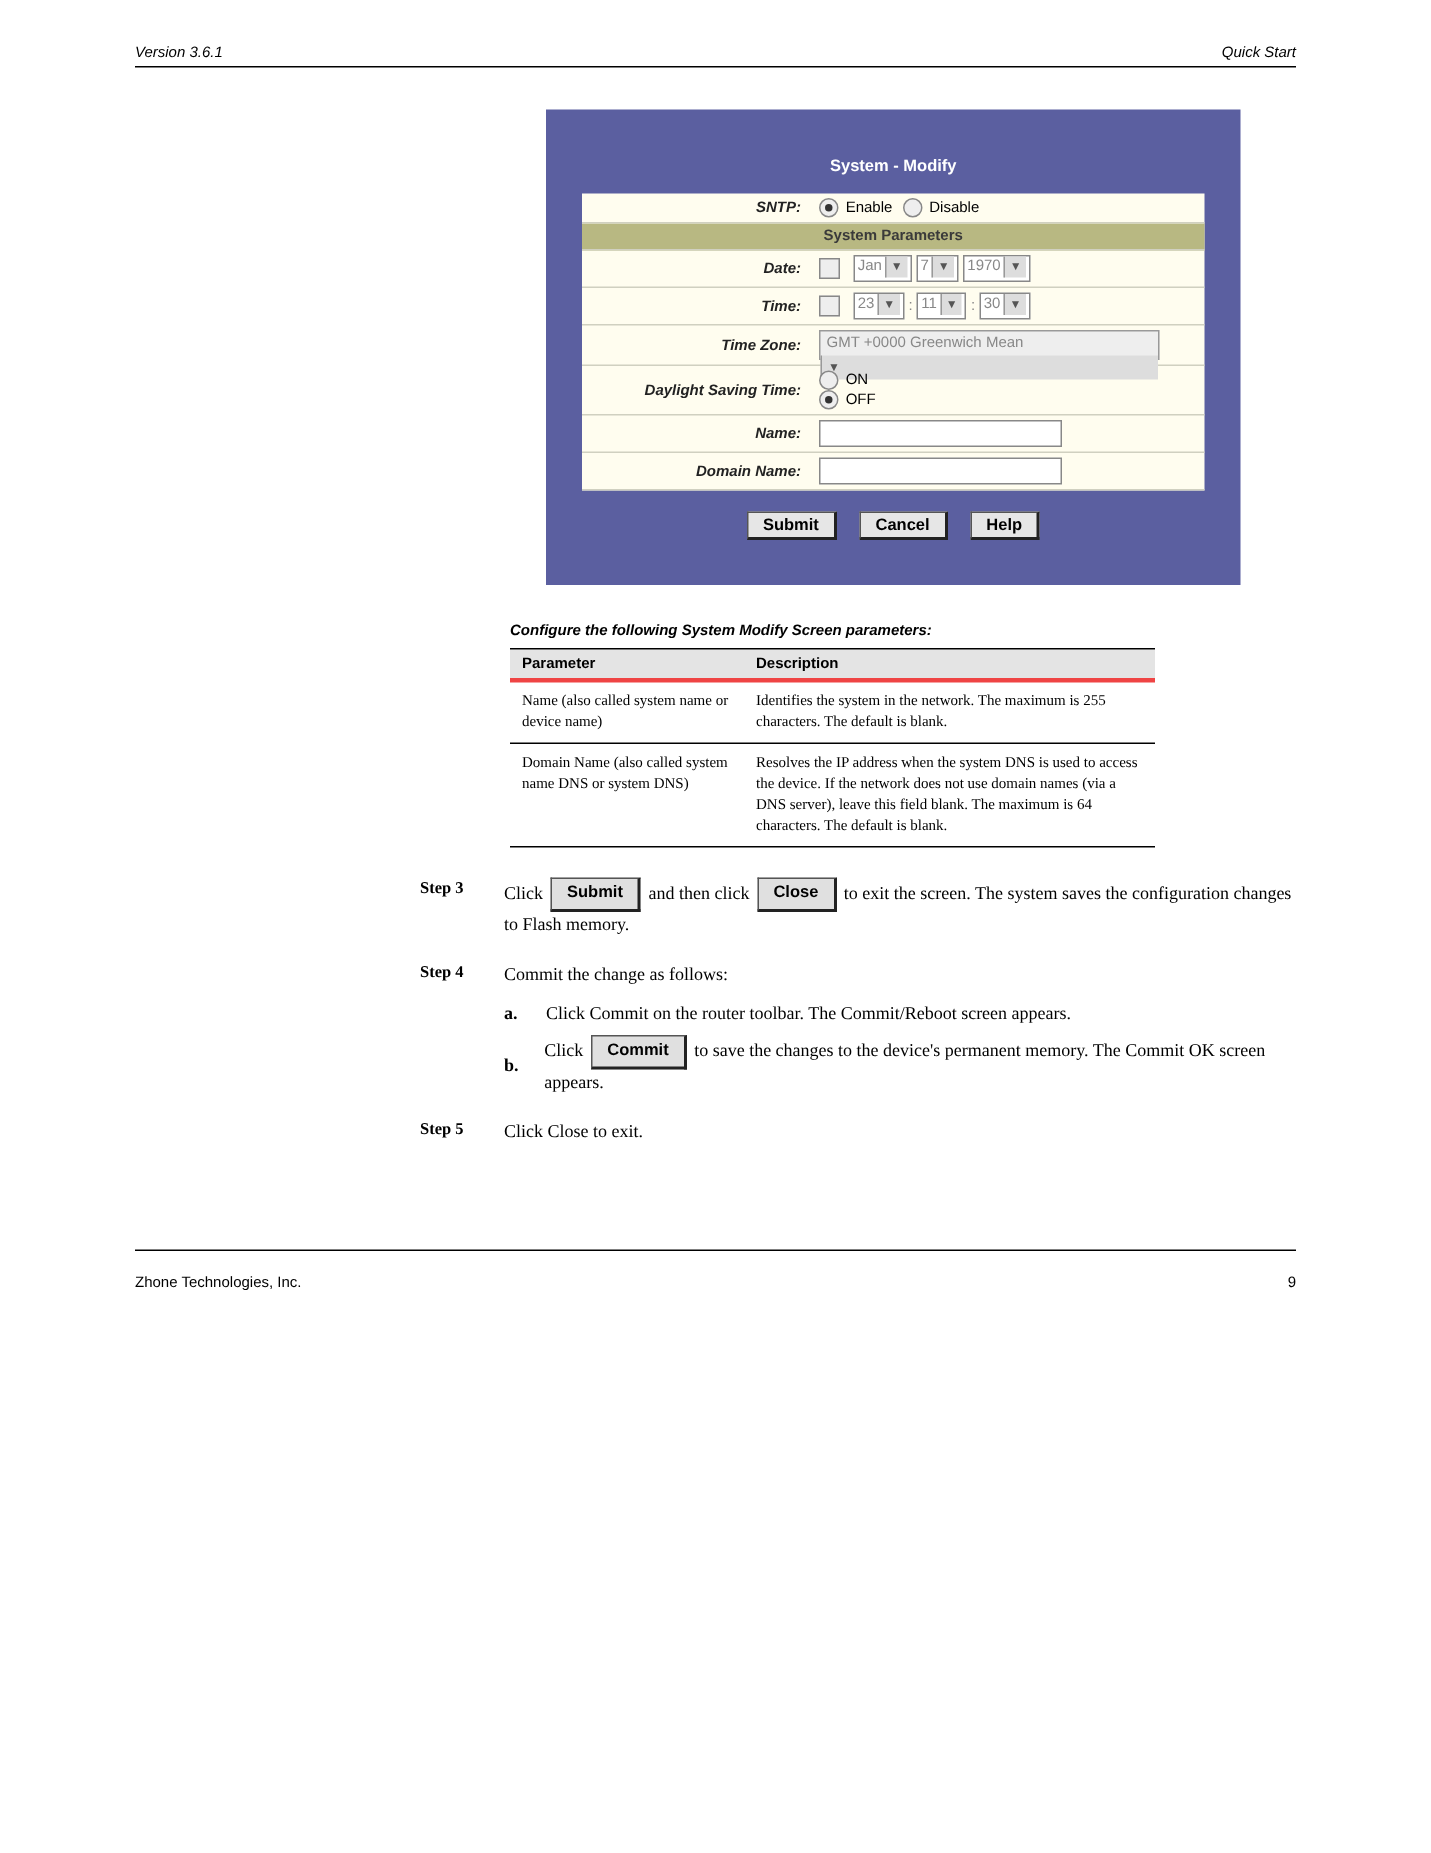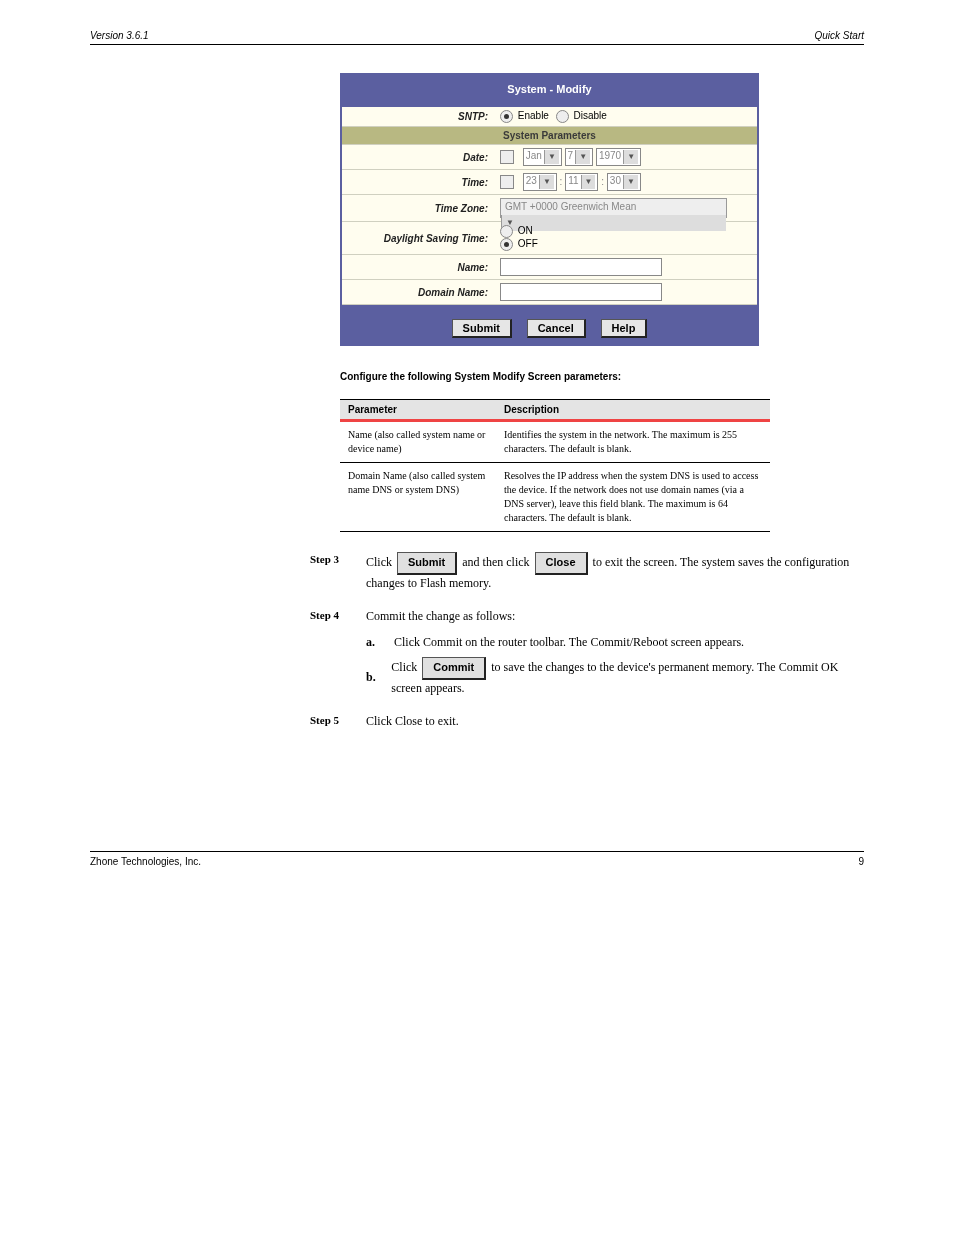--- a/index.html
+++ b/index.html
@@ -24,23 +24,24 @@
     padding-bottom: 3px;
     margin-bottom: 28px;
     font-size: 10px;
     font-style: italic;
   }
   .content-col {
     margin-left: 250px;
   }
   .modify-panel {
     background: #5b5fa0;
-    padding: 2px;
+    padding: 24px;
     width: 415px;
     margin-bottom: 25px;
+    margin-left: 24px;
   }
   .panel-title {
     color: #fff;
     font-weight: bold;
     text-align: center;
     font-size: 11px;
     padding: 8px 0 12px 0;
   }
   .params-table {
     width: 100%;
@@ -155,21 +156,22 @@
     border-bottom: 2px solid #222;
     font-weight: bold;
     font-size: 11px;
     padding: 2px 10px;
     margin: 0 6px;
     font-family: Verdana, Arial, sans-serif;
   }
   .section-title {
     font-weight: bold;
     font-size: 10px;
-    margin: 12px 0 17px 0;
+    margin: 12px 0 6px 0;
+    font-style: italic;
   }
   .desc-table {
     width: 430px;
     border-collapse: collapse;
     font-size: 10px;
     margin-bottom: 20px;
   }
   .desc-table th {
     background: #e4e4e4;
     text-align: left;
@@ -192,44 +194,43 @@
     font-size: 12px;
     line-height: 1.45;
     display: flex;
     margin-bottom: 16px;
   }
   .step-num {
     width: 56px;
     flex-shrink: 0;
     font-family: "Times New Roman", serif;
     font-size: 11px;
-    margin-left: 30px;
   }
   .step-text {
     flex: 1;
     font-family: "Times New Roman", serif;
     font-size: 12px;
   }
   .inline-btn {
     display: inline-block;
     background: #e0e0e0;
     border: 1px solid #555;
     border-right: 2px solid #222;
     border-bottom: 2px solid #222;
     font-weight: bold;
     font-size: 11px;
     padding: 2px 10px;
     font-family: Verdana, Arial, sans-serif;
     vertical-align: middle;
     margin: 0 2px;
   }
   .footer {
-    margin-top: 120px;
+    margin-top: 69px;
     border-top: 1px solid #000;
-    padding-top: 4px;
+    padding-top: 16px;
     display: flex;
     justify-content: space-between;
     font-size: 10px;
   }
   .bold { font-weight: bold; }
 </style>
 </head>
 <body>
 
 <div class="page">

